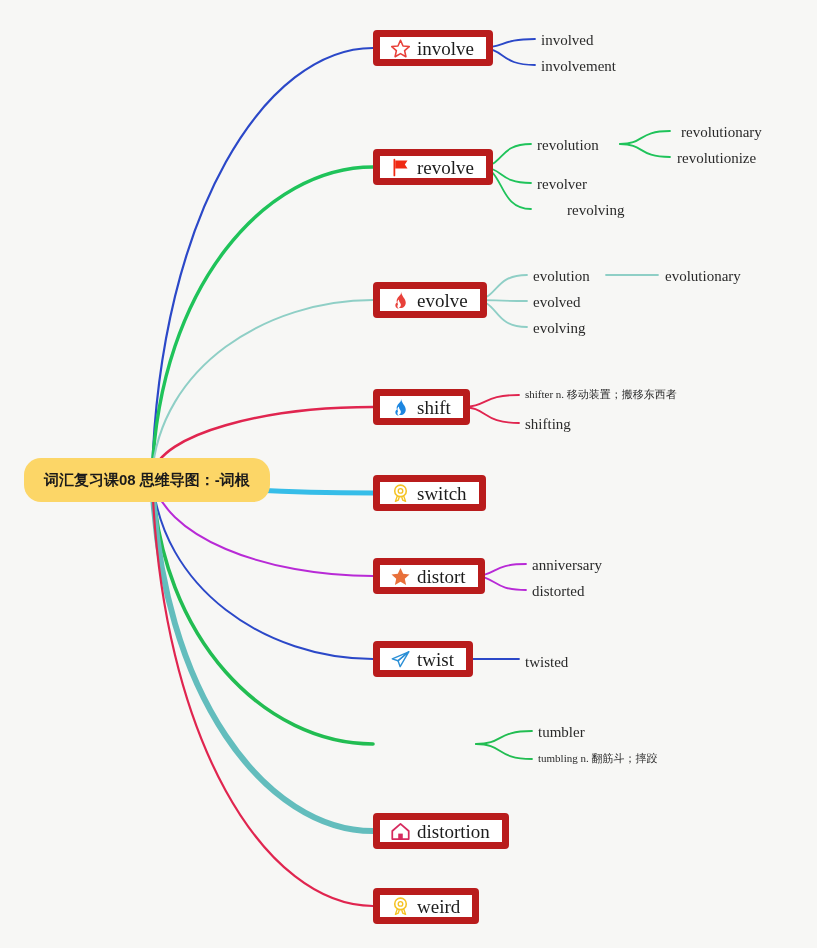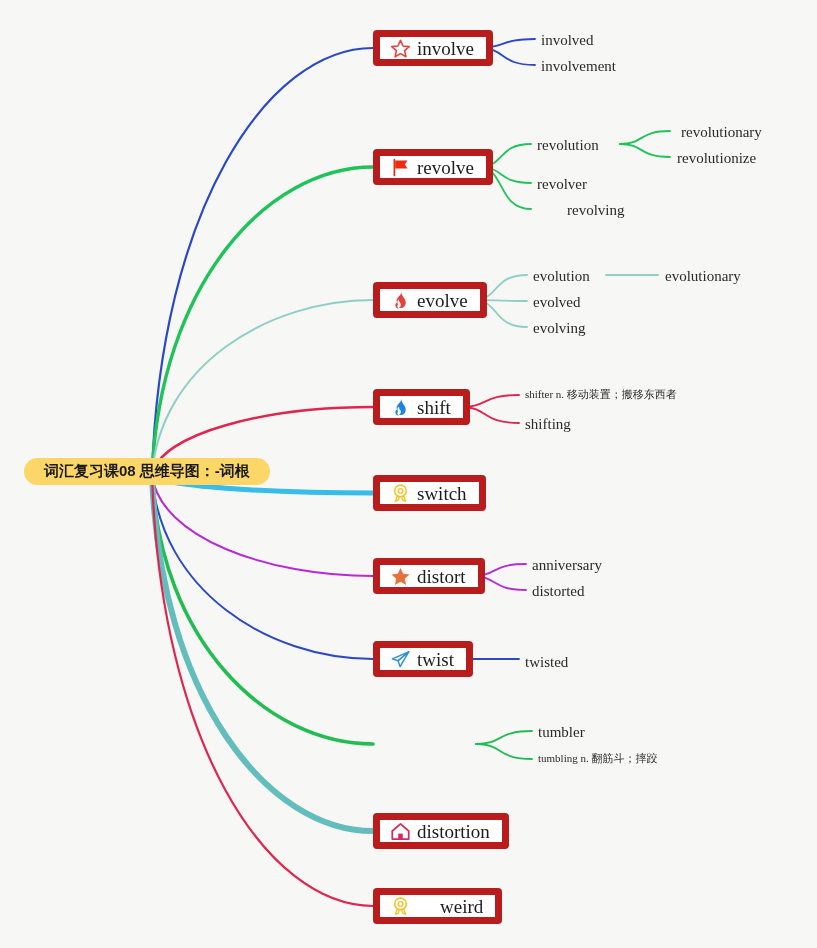--- a/index.html
+++ b/index.html
@@ -27,21 +27,21 @@
     width: 817px;
     height: 948px;
     pointer-events: none;
   }
 
   
   .root-node {
     position: absolute;
     left: 24px;
     top: 458px;
-    height: 27px;
+    height: 44px;
     box-sizing: border-box;
     background: #fcd667;
     border-radius: 17px;
     display: flex;
     align-items: center;
     justify-content: center;
     padding: 0 20px;
     z-index: 5;
   }
   .root-label {
@@ -193,21 +193,21 @@
 
 
   <div class="topic" style="left:373px; top:813px;">
     <svg class="ic" viewBox="0 0 24 24">
       <path d="M2.6 11.4 L12 3.2 L21.4 11.4 L21.4 20.6 L2.6 20.6 Z" fill="none" stroke="#d62a5e" stroke-width="2" stroke-linejoin="round"></path>
       <rect x="9.4" y="14.4" width="5.2" height="6.2" fill="#d62a5e"></rect>
     </svg>
     <span class="topic-label">distortion</span>
   </div>
 
-  <div class="topic" style="left:373px; top:888px;gap:23px;">
+  <div class="topic" style="left:373px; top:888px;">
     <svg class="ic" viewBox="0 0 24 24">
       <circle cx="12" cy="9" r="6.6" fill="none" stroke="#f5c325" stroke-width="1.8"></circle>
       <circle cx="12" cy="9" r="2.6" fill="none" stroke="#f5c325" stroke-width="1.6"></circle>
       <path d="M8.4 14.6 L6.2 21 L9.4 19.6 L10.6 16.1" fill="none" stroke="#f5c325" stroke-width="1.6" stroke-linejoin="round"></path>
       <path d="M15.6 14.6 L17.8 21 L14.6 19.6 L13.4 16.1" fill="none" stroke="#f5c325" stroke-width="1.6" stroke-linejoin="round"></path>
     </svg>
     <span class="topic-label">weird</span>
   </div>
 
   <div class="leaf" style="left:541px; top:33px;">involved</div>

